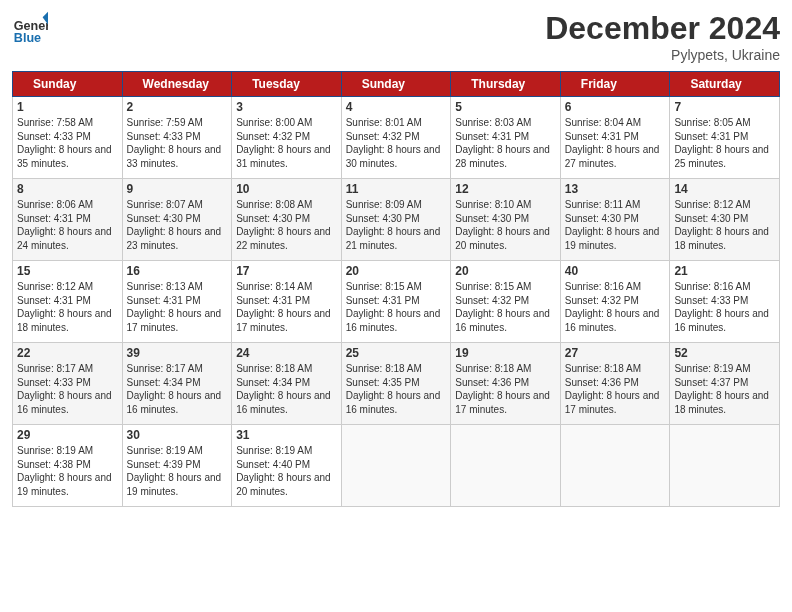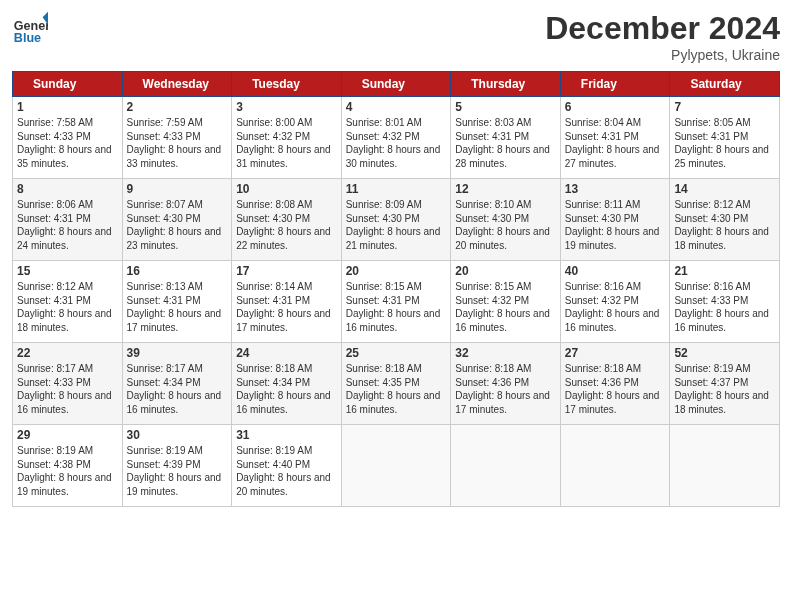--- a/index.html
+++ b/index.html
@@ -141,21 +141,21 @@
           <td><span class="day-num">20</span><span class="cell-text">Sunrise: 8:15 AM<br>Sunset: 4:31 PM<br>Daylight: 8 hours and 16 minutes.</span></td>
           <td><span class="day-num">20</span><span class="cell-text">Sunrise: 8:15 AM<br>Sunset: 4:32 PM<br>Daylight: 8 hours and 16 minutes.</span></td>
           <td><span class="day-num">40</span><span class="cell-text">Sunrise: 8:16 AM<br>Sunset: 4:32 PM<br>Daylight: 8 hours and 16 minutes.</span></td>
           <td><span class="day-num">21</span><span class="cell-text">Sunrise: 8:16 AM<br>Sunset: 4:33 PM<br>Daylight: 8 hours and 16 minutes.</span></td>
         </tr>
         <tr>
           <td><span class="day-num">22</span><span class="cell-text">Sunrise: 8:17 AM<br>Sunset: 4:33 PM<br>Daylight: 8 hours and 16 minutes.</span></td>
           <td><span class="day-num">39</span><span class="cell-text">Sunrise: 8:17 AM<br>Sunset: 4:34 PM<br>Daylight: 8 hours and 16 minutes.</span></td>
           <td><span class="day-num">24</span><span class="cell-text">Sunrise: 8:18 AM<br>Sunset: 4:34 PM<br>Daylight: 8 hours and 16 minutes.</span></td>
           <td><span class="day-num">25</span><span class="cell-text">Sunrise: 8:18 AM<br>Sunset: 4:35 PM<br>Daylight: 8 hours and 16 minutes.</span></td>
-          <td><span class="day-num">32</span><span class="cell-text">Sunrise: 8:18 AM<br>Sunset: 4:36 PM<br>Daylight: 8 hours and 17 minutes.</span></td>
+          <td><span class="day-num">19</span><span class="cell-text">Sunrise: 8:18 AM<br>Sunset: 4:36 PM<br>Daylight: 8 hours and 17 minutes.</span></td>
           <td><span class="day-num">27</span><span class="cell-text">Sunrise: 8:18 AM<br>Sunset: 4:36 PM<br>Daylight: 8 hours and 17 minutes.</span></td>
           <td><span class="day-num">52</span><span class="cell-text">Sunrise: 8:19 AM<br>Sunset: 4:37 PM<br>Daylight: 8 hours and 18 minutes.</span></td>
         </tr>
         <tr>
           <td><span class="day-num">29</span><span class="cell-text">Sunrise: 8:19 AM<br>Sunset: 4:38 PM<br>Daylight: 8 hours and 19 minutes.</span></td>
           <td><span class="day-num">30</span><span class="cell-text">Sunrise: 8:19 AM<br>Sunset: 4:39 PM<br>Daylight: 8 hours and 19 minutes.</span></td>
           <td><span class="day-num">31</span><span class="cell-text">Sunrise: 8:19 AM<br>Sunset: 4:40 PM<br>Daylight: 8 hours and 20 minutes.</span></td>
           <td class="empty-cell"></td>
           <td class="empty-cell"></td>
           <td class="empty-cell"></td>

